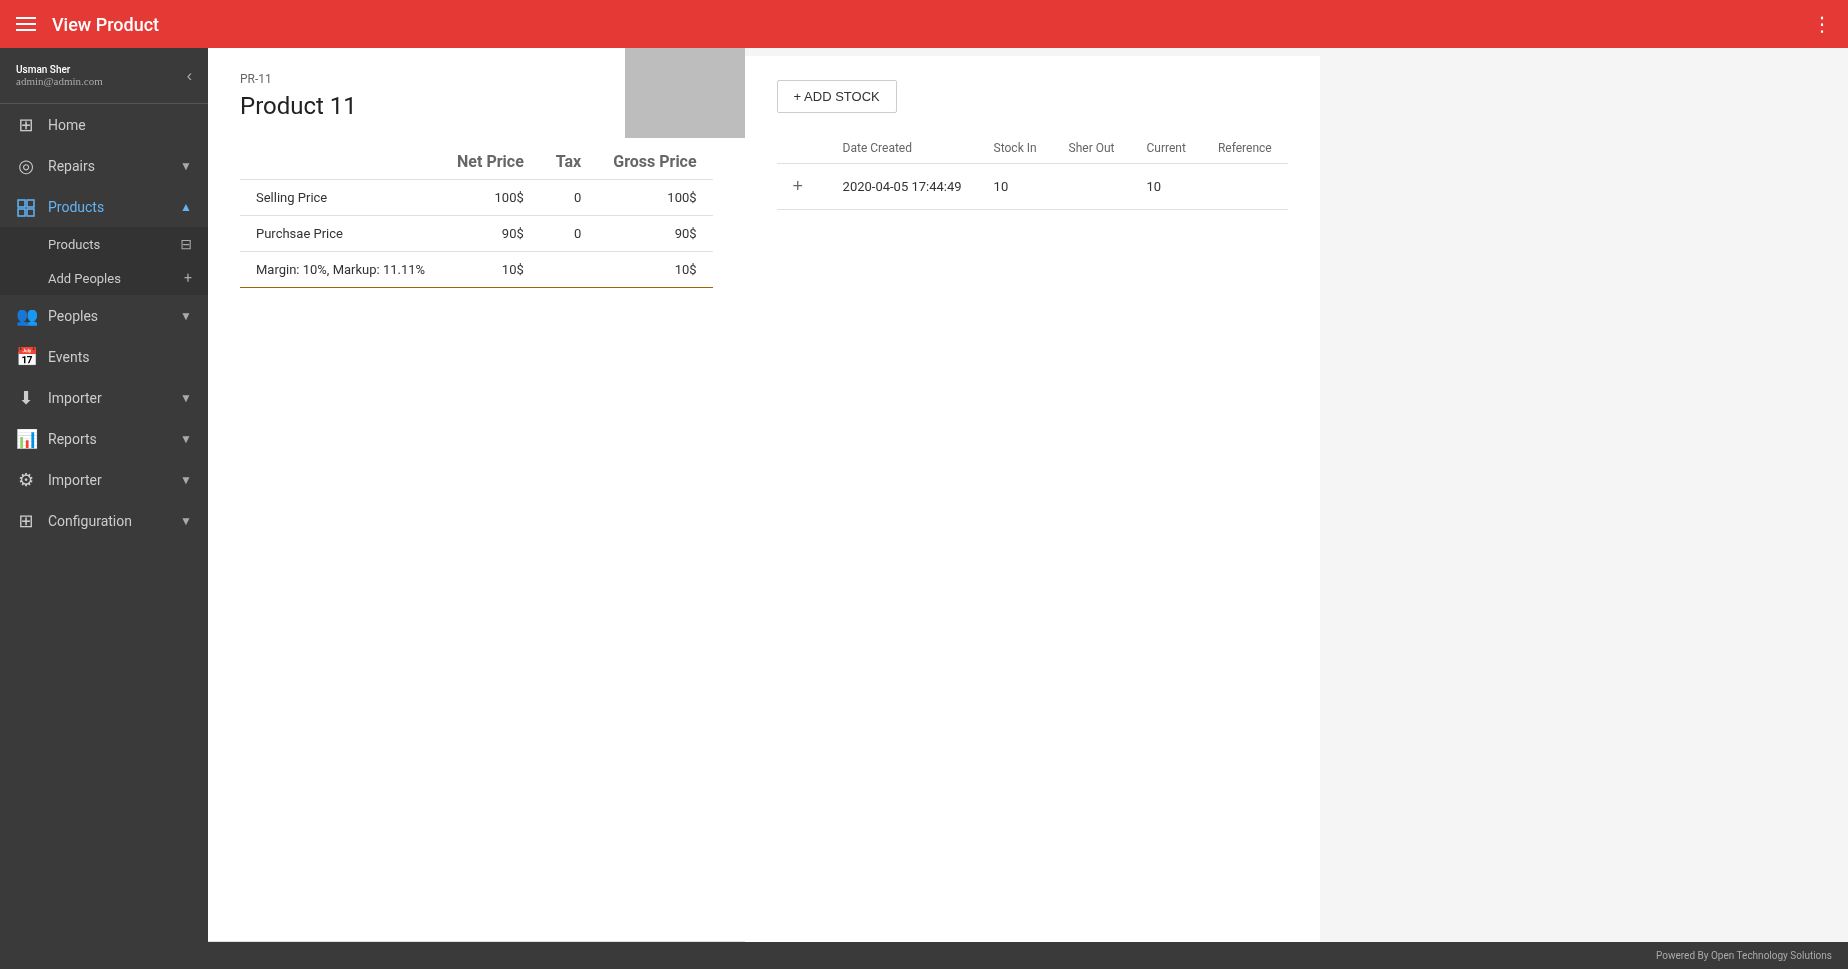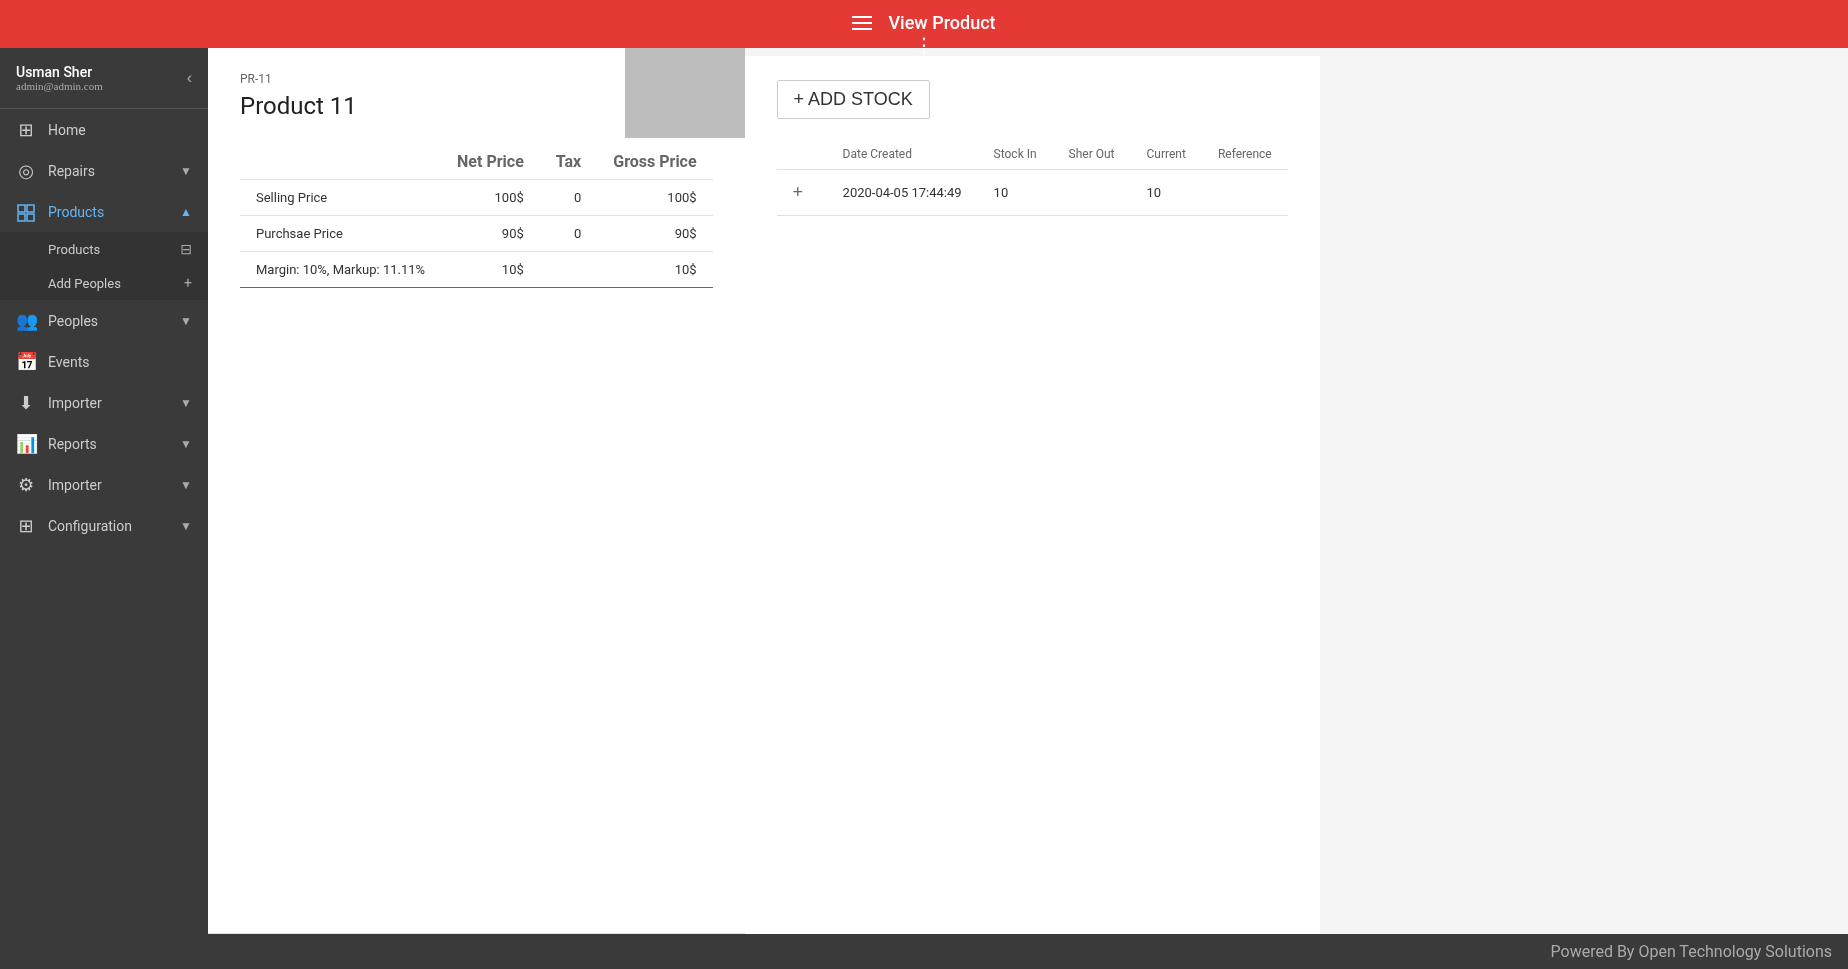--- a/index.html
+++ b/index.html
@@ -6,24 +6,23 @@
     body { font-family: 'Roboto', Arial, sans-serif; font-size: 14px; background: #f5f5f5; display: flex; flex-direction: column; height: 100vh; overflow: hidden; }
 
     
     .topbar {
       background: #e53935;
       color: white;
       height: 48px;
       display: flex;
       align-items: center;
       justify-content: space-between;
-      padding: 12px 16px;
+      padding: 5px 16px;
       flex-shrink: 0;
       z-index: 10;
-      flex-direction: column;
     }
     .topbar-left { display: flex; align-items: center; gap: 16px; }
     .topbar-title { font-size: 18px; font-weight: 500; }
     .topbar-right { display: flex; align-items: center; }
     .menu-icon { cursor: pointer; display: flex; flex-direction: column; gap: 4px; }
     .menu-icon span { display: block; width: 20px; height: 2px; background: white; }
 
     
     .layout { display: flex; flex: 1; overflow: hidden; }
 
@@ -38,21 +37,21 @@
       overflow-y: auto;
     }
     .sidebar-user {
       padding: 16px;
       display: flex;
       align-items: center;
       justify-content: space-between;
       border-bottom: 1px solid #555;
     }
     .sidebar-user-info { }
-    .sidebar-username { font-size: 14px; font-weight: 500; }
+    .sidebar-username { font-size: 10px; font-weight: 500; }
     .sidebar-email { font-size: 11px; color: #aaa; font-family: Liberation Serif, serif; }
     .sidebar-collapse-btn { background: none; border: none; color: #aaa; cursor: pointer; font-size: 16px; }
 
     .nav-item {
       display: flex;
       align-items: center;
       padding: 10px 16px;
       cursor: pointer;
       color: #ccc;
       gap: 12px;
@@ -143,21 +142,21 @@
 
     
     .add-stock-btn {
       display: inline-flex;
       align-items: center;
       gap: 6px;
       padding: 8px 16px;
       border: 1px solid #ccc;
       background: white;
       cursor: pointer;
-      font-size: 18px;
+      font-size: 13px;
       color: #333;
       border-radius: 2px;
       margin-bottom: 20px;
     }
 
     
     .stock-table { width: 100%; border-collapse: collapse; }
     .stock-table th {
       text-align: left;
       font-size: 12px;
@@ -180,21 +179,21 @@
       color: #666;
       padding: 0;
     }
 
     
     .footer {
       background: #3a3a3a;
       color: #aaa;
       text-align: right;
       padding: 8px 16px;
-      font-size: 16px;
+      font-size: 10px;
       flex-shrink: 0;
     }
 
     
     ::-webkit-scrollbar { width: 6px; }
     ::-webkit-scrollbar-track { background: #f1f1f1; }
     ::-webkit-scrollbar-thumb { background: #bbb; border-radius: 3px; }
   </style>
 </head>
 <body>

